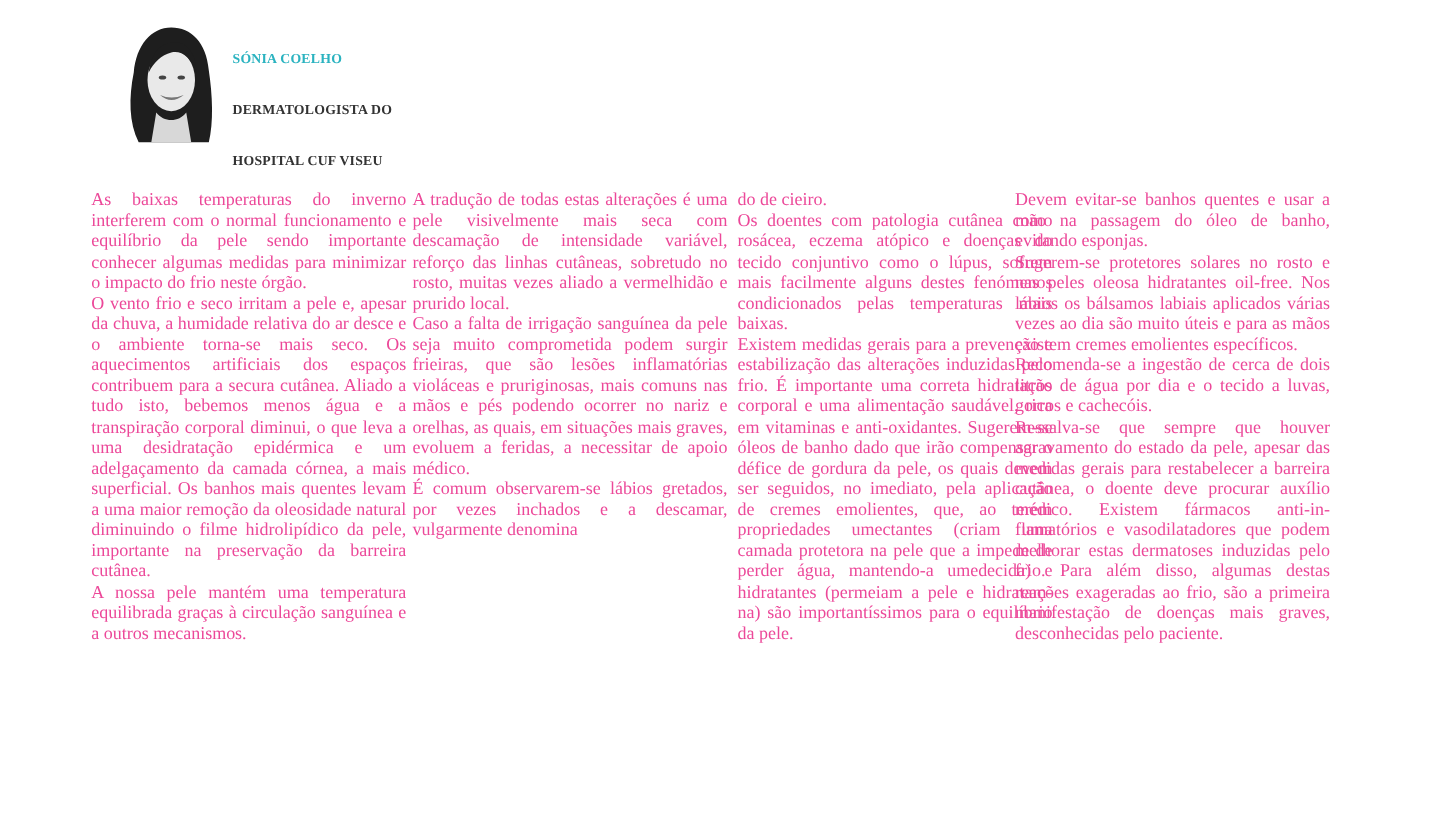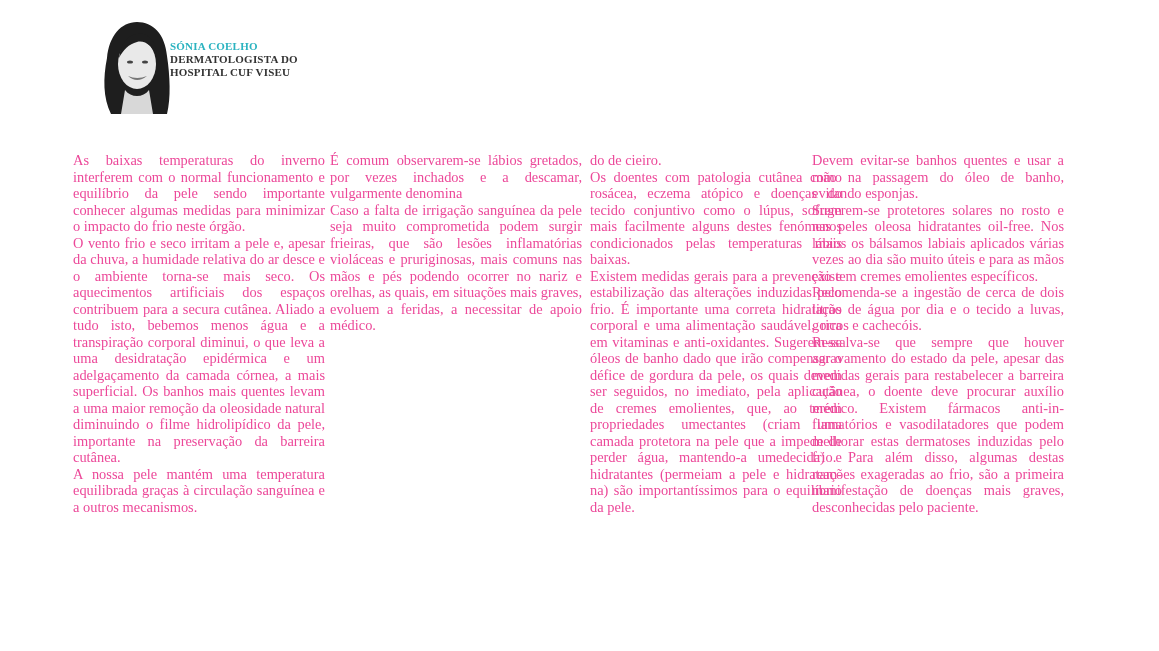--- a/index.html
+++ b/index.html
@@ -5,28 +5,28 @@
     html, body { margin: 0; padding: 0; }
     body {
       width: 1159px; height: 651px; background: #ffffff; overflow: hidden;
       font-family: "DejaVu Serif", "Liberation Serif", serif;
       color: #2a2a2a; position: relative;
     }
     .header { position: absolute; left: 0; top: 0; width: 1159px; height: 130px; }
     .portrait {
       position: absolute; left: 97px; top: 18px; width: 76px; height: 96px;
     }
-    .byline { position: absolute; left: 170px; top: 38px; line-height: 13px; }
+    .byline { position: absolute; left: 186px; top: 38px; line-height: 13px; }
     .author-name {
       font-family: "Liberation Serif", serif; font-weight: bold; font-size: 11px;
       color: #2bb3c0; letter-spacing: 0.2px;
     }
     .author-role {
       font-family: "Liberation Serif", serif; font-weight: bold; font-size: 11px;
-      color: #333; display: block; letter-spacing: 0.2px;
+      color: #333; display: block; letter-spacing: 0.2px; margin-top: 28px;
     }
     .title {
       position: absolute; left: 366px; top: 24px; margin: 0;
       font-family: "Liberation Serif", serif; font-weight: bold;
       font-size: 33px; line-height: 37px; color: #1c1c1c; letter-spacing: -0.3px;
     }
     .title span { display: block; }
     .columns { position: absolute; top: 152px; left: 0; width: 1159px; }
     .col {
       position: absolute; top: 0; width: 252px;
@@ -59,22 +59,23 @@
   </div>
 </div>
 
 <div class="columns">
   <div class="col col1">
     <p>As baixas temperaturas do inverno interferem com o normal funcio­namento e equilíbrio da pele sendo importante conhecer algumas medidas para minimizar o impacto do frio neste órgão.</p>
     <p>O vento frio e seco irritam a pele e, apesar da chuva, a humidade relati­va do ar desce e o ambiente torna-se mais seco. Os aquecimentos artifi­ciais dos espaços contribuem para a secura cutânea. Aliado a tudo isto, bebemos menos água e a transpira­ção corporal diminui, o que leva a uma desidratação epidérmica e um adelgaçamento da camada córnea, a mais superficial. Os banhos mais quentes levam a uma maior remoção da oleosidade natural diminuindo o filme hidrolipídico da pele, importante na preservação da barreira cutânea.</p>
     <p>A nossa pele mantém uma tempera­tura equilibrada graças à circulação sanguínea e a outros mecanismos.</p>
   </div>
   <div class="col col2">
+    <p>A tradução de todas estas alterações é uma pele visivelmente mais seca com descamação de intensidade variável, reforço das linhas cutâneas, sobretudo no rosto, muitas vezes aliado a vermelhidão e prurido local.</p>
+    <p>Caso a falta de irrigação sanguínea da pele seja muito comprometida podem surgir frieiras, que são lesões inflamatórias violáceas e pru­riginosas, mais comuns nas mãos e pés podendo ocorrer no nariz e orelhas, as quais, em situações mais graves, evoluem a feridas, a necessi­tar de apoio médico.</p>
     <p>É comum observarem-se lábios gretados, por vezes inchados e a descamar, vulgarmente denomina­</p>
-    <p>Caso a falta de irrigação sanguínea da pele seja muito comprometida podem surgir frieiras, que são lesões inflamatórias violáceas e pru­riginosas, mais comuns nas mãos e pés podendo ocorrer no nariz e orelhas, as quais, em situações mais graves, evoluem a feridas, a necessi­tar de apoio médico.</p>
   </div>
   <div class="col col3">
     <p>do de cieiro.</p>
     <p>Os doentes com patologia cutânea como rosácea, eczema atópico e doenças do tecido conjuntivo como o lúpus, sofrem mais facilmente al­guns destes fenómenos condiciona­dos pelas temperaturas mais baixas.</p>
     <p>Existem medidas gerais para a prevenção e estabilização das alterações induzidas pelo frio. É importante uma correta hidratação corporal e uma alimentação saudá­vel, rica em vitaminas e anti-oxi­dantes. Sugerem-se óleos de banho dado que irão compensar o défice de gordura da pele, os quais devem ser seguidos, no imediato, pela apli­cação de cremes emolientes, que, ao terem propriedades umectantes (criam uma camada protetora na pele que a impede de perder água, mantendo-a umedecida) e hidra­tantes (permeiam a pele e hidratam­-na) são importantíssimos para o equilíbrio da pele.</p>
   </div>
   <div class="col col4">
     <p>Devem evitar-se banhos quentes e usar a mão na passagem do óleo de banho, evitando esponjas.</p>
     <p>Sugerem-se protetores solares no rosto e nas peles oleosa hidratantes oil-free. Nos lábios os bálsamos labiais aplicados várias vezes ao dia são muito úteis e para as mãos exis­tem cremes emolientes específicos.</p>
     <p>Recomenda-se a ingestão de cerca de dois litros de água por dia e o tecido a luvas, gorros e cachecóis.</p>

